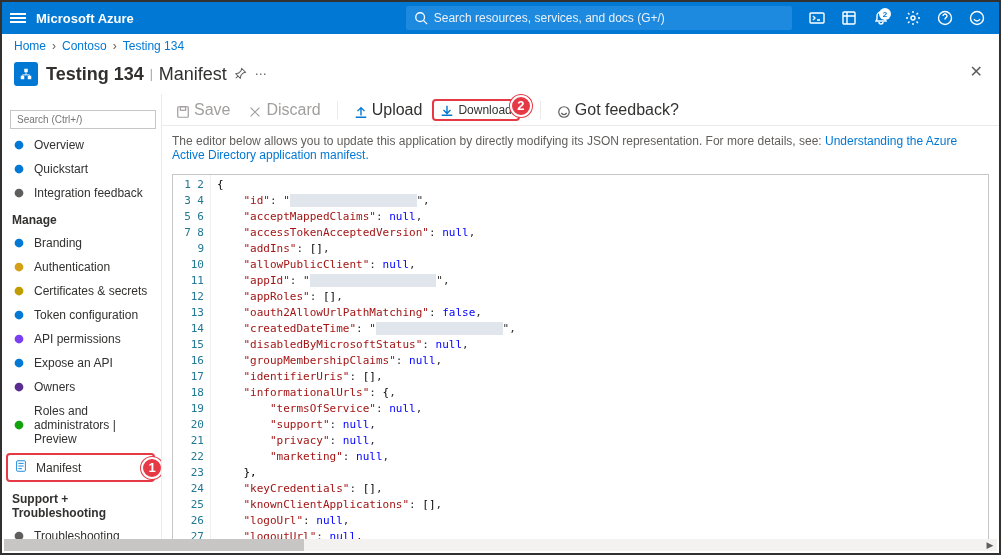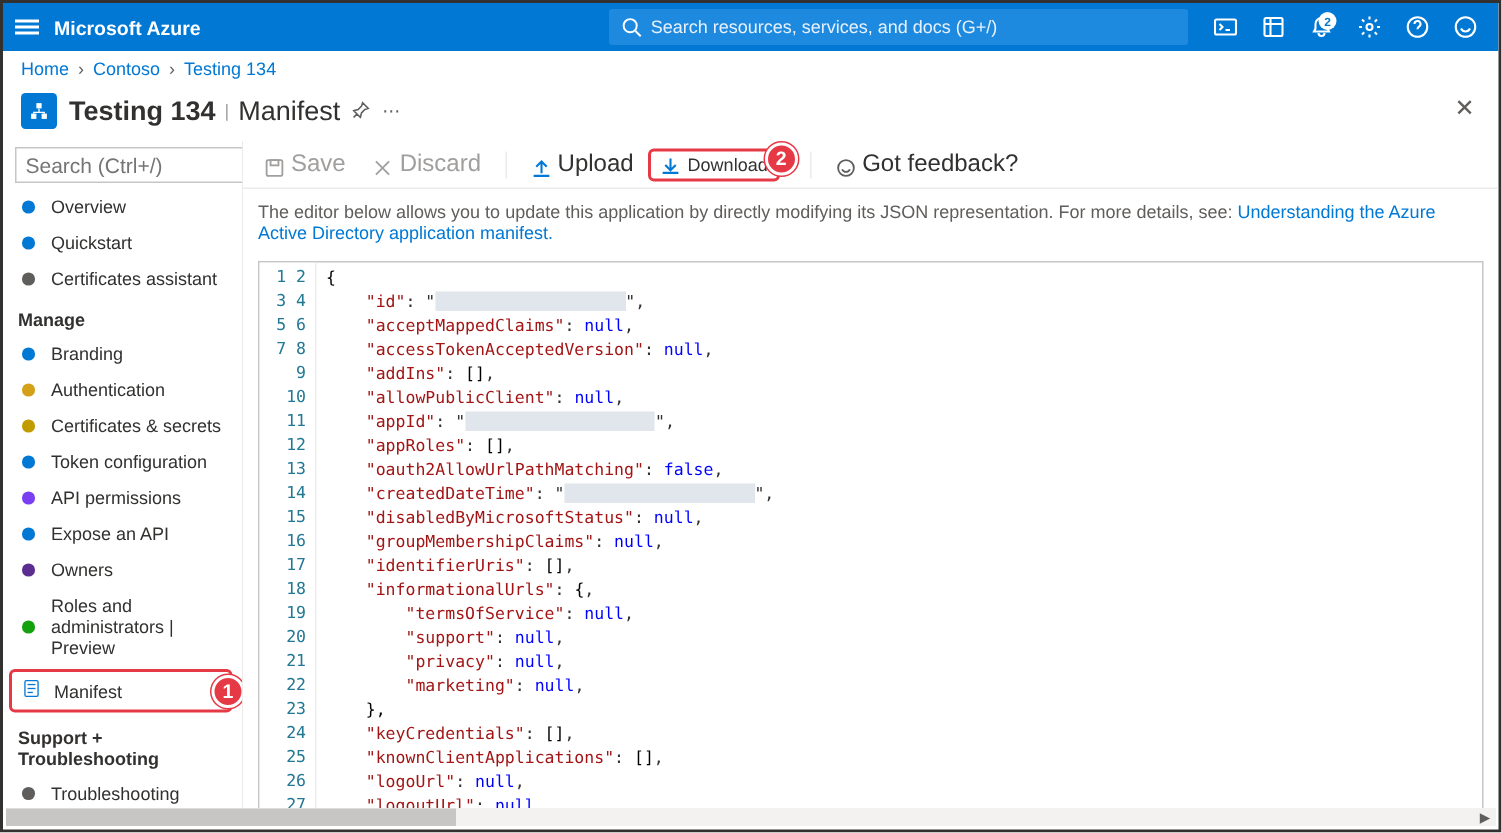--- a/index.html
+++ b/index.html
@@ -33,21 +33,21 @@
     .title-sep { margin:0 6px; color:#a19f9d; }
     .pin, .dots { margin-left:8px; color:#605e5c; cursor:pointer; }
     .close-x { position:absolute; right:16px; top:4px; cursor:pointer; font-size:16px; color:#605e5c; }
 
     
     .body-row { display:flex; height:calc(100% - 32px - 24px - 44px); }
 
     
     .sidebar { width:160px; border-right:1px solid #edebe9; display:flex; flex-direction:column; background:#fff; overflow-y:auto; }
     .side-search { display:flex; align-items:center; padding:4px 8px; gap:4px; }
-    .side-search input { flex:1; border:1px solid #c8c6c4; padding:3px 6px; font-size:14px; }
+    .side-search input { flex:1; border:1px solid #c8c6c4; padding:3px 6px; font-size:10px;margin-top:12px; }
     .side-item { display:flex; align-items:center; padding:5px 10px; gap:8px; cursor:pointer; font-size:12px; color:#323130; }
     .side-item .ic { width:14px; height:14px; display:flex; align-items:center; justify-content:center; }
     .side-group { padding:8px 10px 4px 10px; font-size:12px; font-weight:600; color:#323130; }
     .manifest-box { border:2px solid #e63946; border-radius:4px; margin:2px 6px 2px 4px; position:relative; display:flex; align-items:center; padding:4px 6px; gap:8px; font-size:12px; }
     .red-badge { position:absolute; right:-10px; top:50%; transform:translateY(-50%); width:22px; height:22px; border-radius:50%; background:#e63946; color:#fff; font-weight:700; display:flex; align-items:center; justify-content:center; font-size:13px; border:2px solid #fff; box-shadow:0 0 0 1px #e63946; z-index:10;}
 
     
     .content { flex:1; display:flex; flex-direction:column; }
     .toolbar { height:32px; border-bottom:1px solid #edebe9; display:flex; align-items:center; padding:0 6px; gap:2px; }
     .tbtn { display:flex; align-items:flex-end; gap:4px; padding:4px 8px; cursor:pointer; font-size:16px; color:#323130; }
@@ -187,21 +187,21 @@
               </svg>
             </span>
             <span>Quickstart</span>
           </div>
           <div class="side-item">
             <span class="ic">
               <svg width="14" height="14" viewBox="0 0 16 16" fill="#605e5c">
                 <circle cx="8" cy="8" r="5"></circle>
               </svg>
             </span>
-            <span>Certificates assistant</span>
+            <span>Integration feedback</span>
           </div>
         </div>
       <div class="side-group">Manage</div>
       <div id="side-manage">
           <div class="side-item">
             <span class="ic">
               <svg width="14" height="14" viewBox="0 0 16 16" fill="#0078d4">
                 <circle cx="8" cy="8" r="5"></circle>
               </svg>
             </span>

